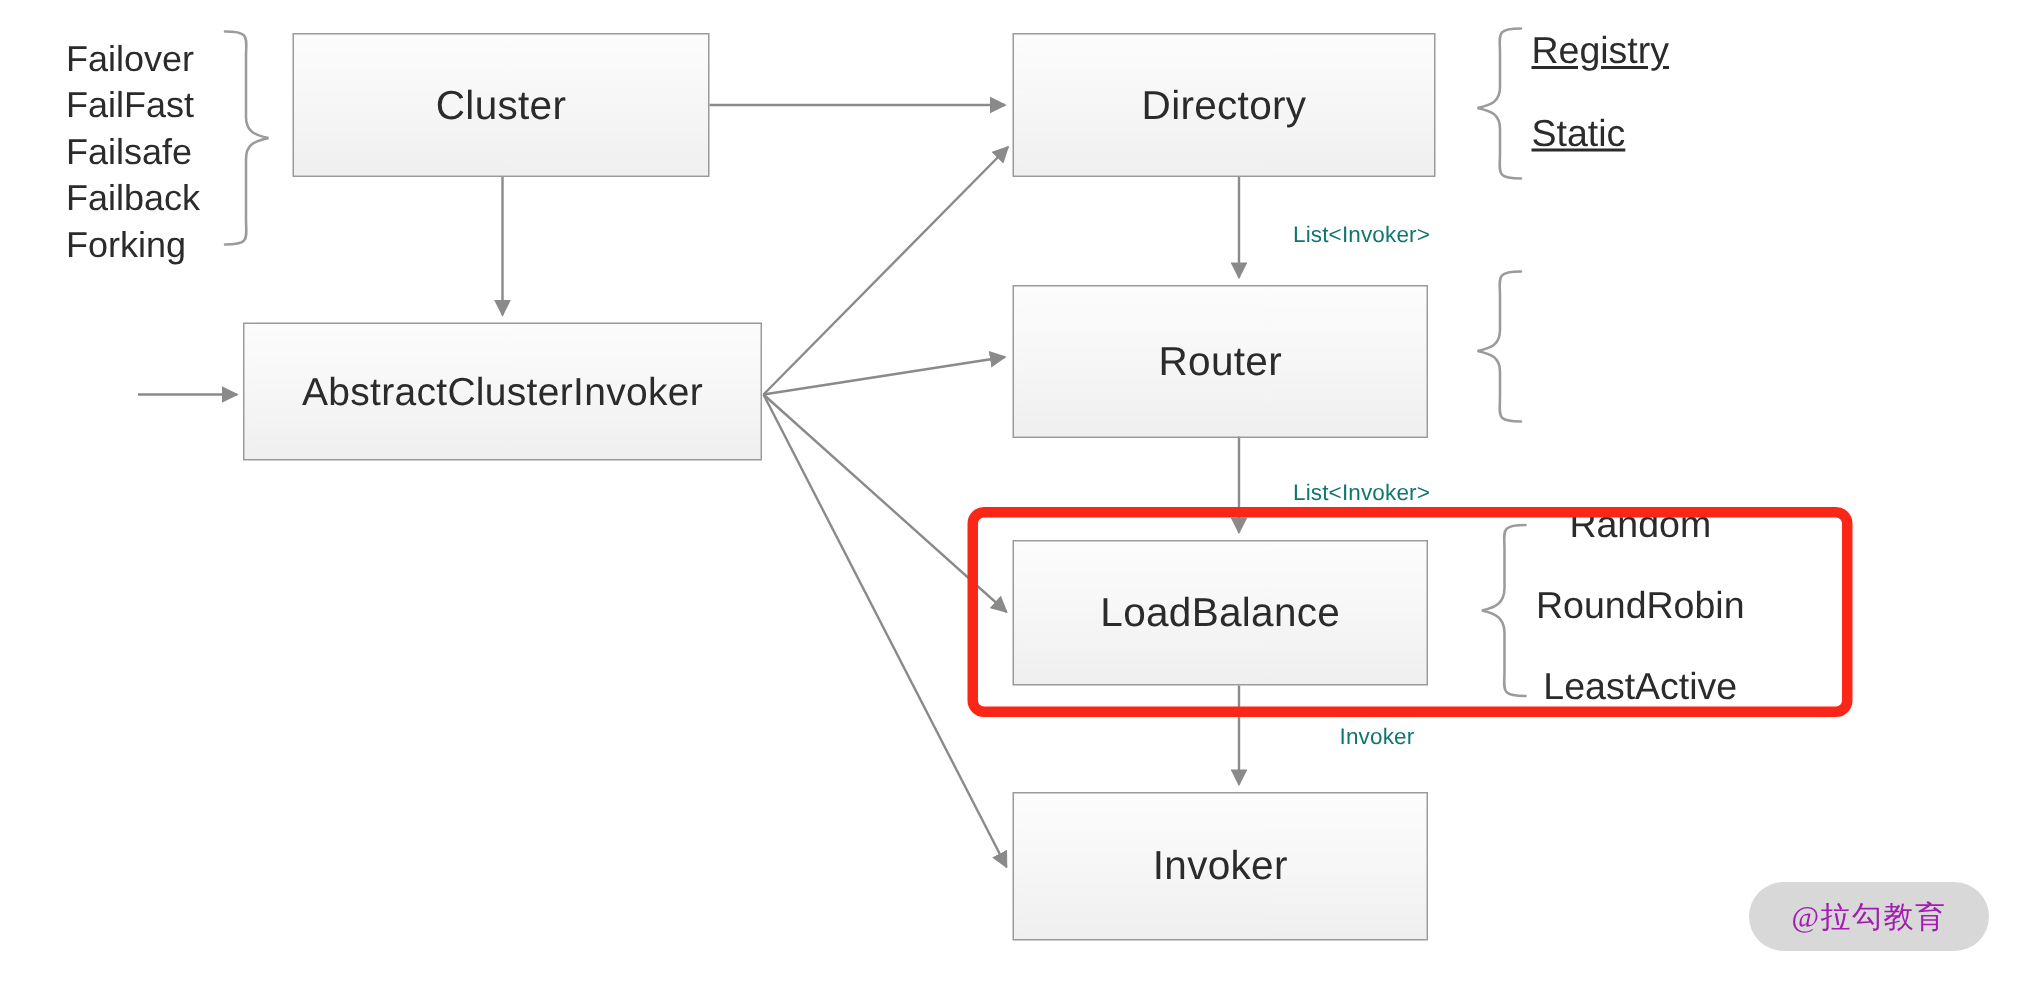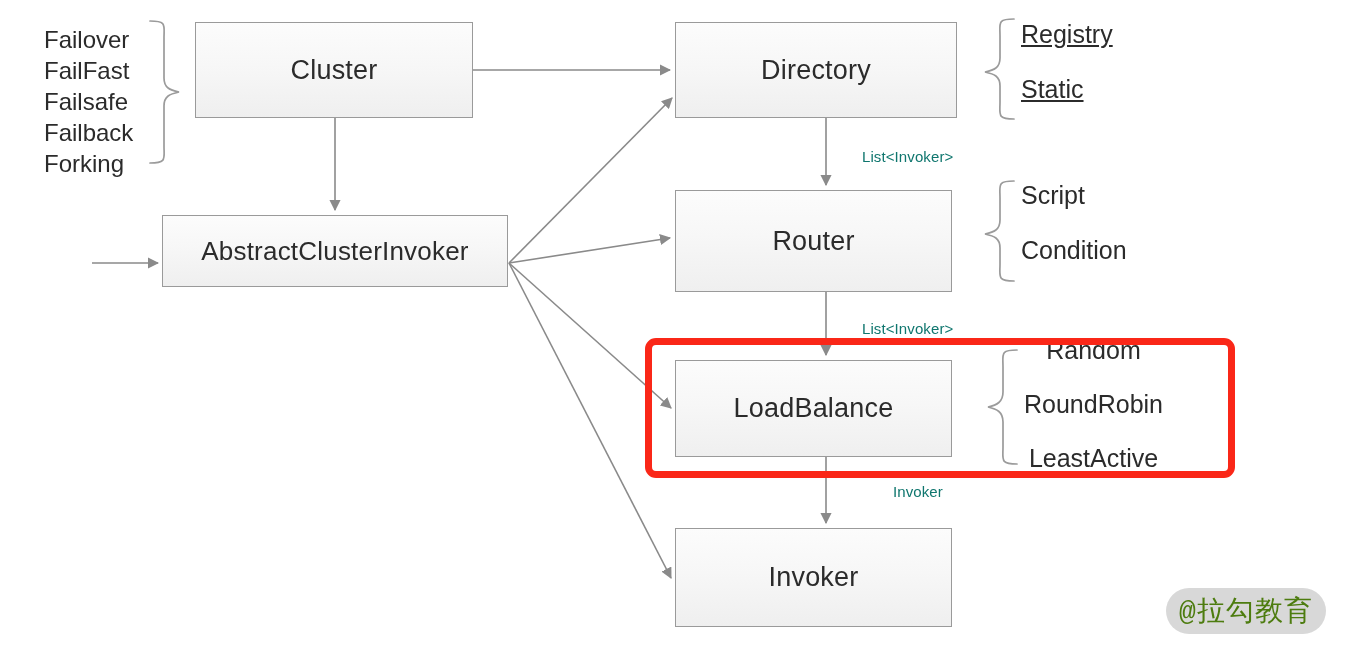--- a/index.html
+++ b/index.html
@@ -37,21 +37,21 @@
   }
   .node-label {
     font-size: 27px;
     font-weight: 400;
     white-space: nowrap;
   }
   .node-label.small {
     font-size: 26px;
   }
   #node-cluster   { left: 195px; top: 22px;  width: 278px; height: 96px; }
-  #node-aci       { left: 162px; top: 215px; width: 346px; height: 72px; }
+  #node-aci       { left: 162px; top: 215px; width: 346px; height: 92px; }
   #node-directory { left: 675px; top: 22px;  width: 282px; height: 96px; }
   #node-router    { left: 675px; top: 190px; width: 277px; height: 102px; }
   #node-loadbal   { left: 675px; top: 360px; width: 277px; height: 97px; }
   #node-invoker   { left: 675px; top: 528px; width: 277px; height: 99px; }
 
   .brace-list {
     position: absolute;
     display: flex;
     flex-direction: column;
     color: #2b2b2b;
@@ -105,24 +105,24 @@
     top: 588px;
     width: 160px;
     height: 46px;
     border-radius: 23px;
     background: #d8d8d8;
     display: flex;
     align-items: center;
     justify-content: center;
   }
   #watermark span {
-    color: #4d7c0f;
-    font-size: 28px;
+    color: #a21caf;
+    font-size: 20px;
     letter-spacing: 1px;
-    font-family: Liberation Mono, monospace;
+    font-family: Liberation Serif, serif;
   }
 </style>
 </head>
 <body>
 
 <div id="canvas">
 
   <svg id="edges" viewBox="0 0 1352 660" width="1352" height="660" xmlns="http://www.w3.org/2000/svg">
     <defs>
       <marker id="arrow" viewBox="0 0 10 10" refX="9" refY="5" markerWidth="7" markerHeight="7" orient="auto-start-reverse">
@@ -196,24 +196,20 @@
     <span class="opt-item">Failsafe</span>
     <span class="opt-item">Failback</span>
     <span class="opt-item">Forking</span>
   </div>
 
   <div class="brace-list" id="directory-opts">
     <span class="opt-item">Registry</span>
     <span class="opt-item">Static</span>
   </div>
 
-  <div class="brace-list" id="router-opts">
-    <span class="opt-item">Script</span>
-    <span class="opt-item">Condition</span>
-  </div>
 
   <div class="brace-list" id="lb-opts">
     <span class="opt-item">Random</span>
     <span class="opt-item">RoundRobin</span>
     <span class="opt-item">LeastActive</span>
   </div>
 
   <span class="edge-label" id="label-list-1">List&lt;Invoker&gt;</span>
   <span class="edge-label" id="label-list-2">List&lt;Invoker&gt;</span>
   <span class="edge-label" id="label-invoker">Invoker</span>

